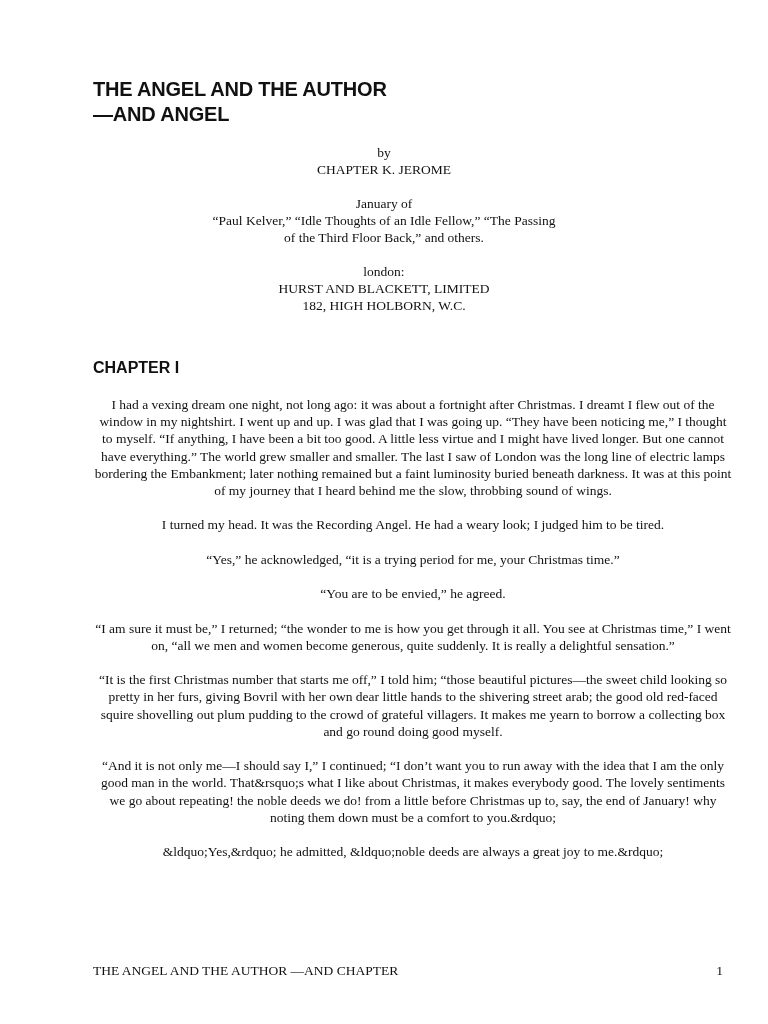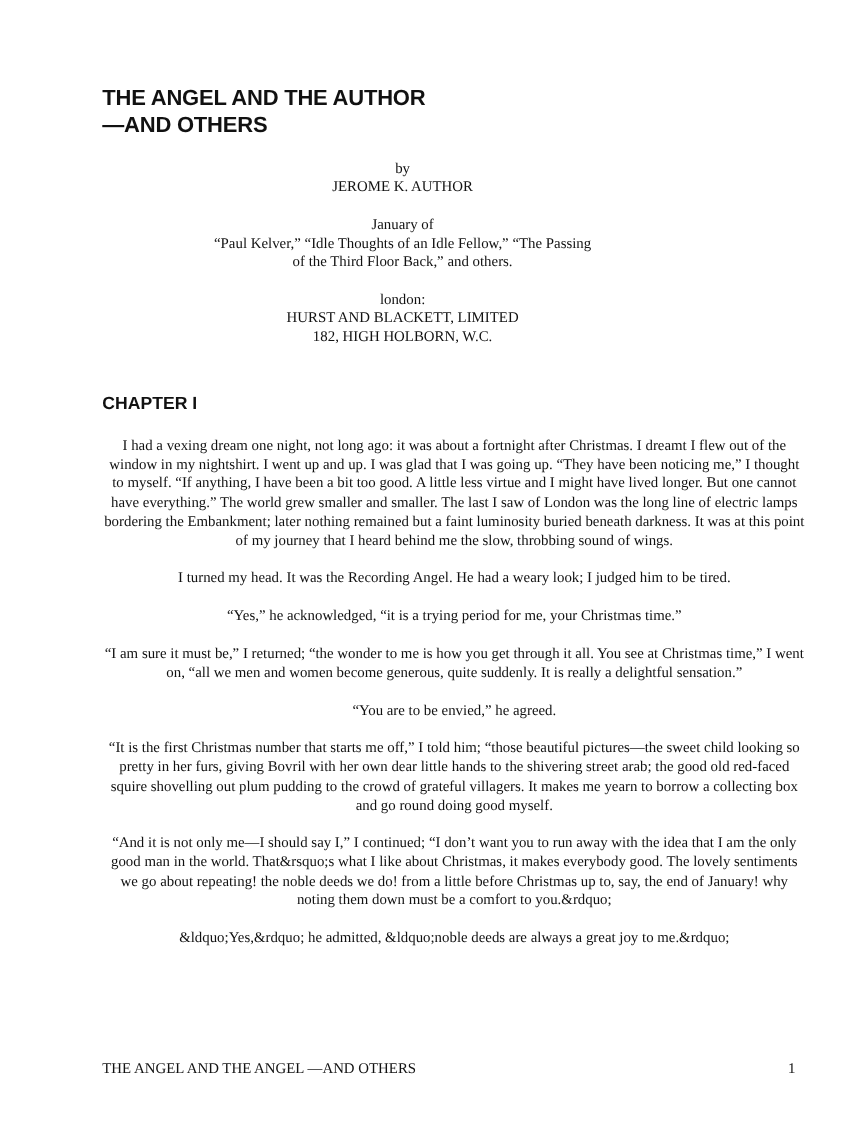--- a/index.html
+++ b/index.html
@@ -25,21 +25,21 @@
     top: 77px;
     font-family: "Liberation Sans", sans-serif;
     font-weight: bold;
     font-size: 20px;
     line-height: 25px;
     margin: 0;
     letter-spacing: -0.2px;
   }
   .front {
     position: absolute;
-    left: 75px;
+    left: 93px;
     width: 582px;
     text-align: center;
     font-family: "Liberation Serif", serif;
     font-size: 13.5px;
     line-height: 17px;
   }
   .front .line { display: block; }
   .chapter {
     position: absolute;
     left: 93px;
@@ -75,51 +75,51 @@
     justify-content: space-between;
   }
 </style>
 </head>
 <body>
 
 <div class="page">
 
   <h1 class="title">
     <span>THE ANGEL AND THE AUTHOR</span><br>
-    <span>—AND OTHERS</span>
+    <span>—AND ANGEL</span>
   </h1>
 
   <div class="front" style="top:144px;">
     <span class="line">by</span>
-    <span class="line">JEROME K. AUTHOR</span>
+    <span class="line">CHAPTER K. JEROME</span>
   </div>
 
   <div class="front" style="top:195px;">
     <span class="line">January of</span>
     <span class="line">“Paul Kelver,” “Idle Thoughts of an Idle Fellow,” “The Passing</span>
     <span class="line">of the Third Floor Back,” and others.</span>
   </div>
 
   <div class="front" style="top:263px;">
     <span class="line">london:</span>
     <span class="line">HURST AND BLACKETT, LIMITED</span>
     <span class="line">182, HIGH HOLBORN, W.C.</span>
   </div>
 
   <h2 class="chapter">CHAPTER I</h2>
 
   <div class="body-text">
     <p>I had a vexing dream one night, not long ago: it was about a fortnight after Christmas.  I dreamt I flew out of the window in my nightshirt.  I went up and up.  I was glad that I was going up.  “They have been noticing me,” I thought to myself.  “If anything, I have been a bit too good.  A little less virtue and I might have lived longer.  But one cannot have everything.”  The world grew smaller and smaller.  The last I saw of London was the long line of electric lamps bordering the Embankment; later nothing remained but a faint luminosity buried beneath darkness.  It was at this point of my journey that I heard behind me the slow, throbbing sound of wings.</p>
     <p>I turned my head.  It was the Recording Angel.  He had a weary look; I judged him to be tired.</p>
     <p>“Yes,” he acknowledged, “it is a trying period for me, your Christmas time.”</p>
+    <p>“You are to be envied,” he agreed.</p>
     <p>“I am sure it must be,” I returned; “the wonder to me is how you get through it all.  You see at Christmas time,” I went on, “all we men and women become generous, quite suddenly.  It is really a delightful sensation.”</p>
-    <p>“You are to be envied,” he agreed.</p>
     <p>“It is the first Christmas number that starts me off,” I told him; “those beautiful pictures—the sweet child looking so pretty in her furs, giving Bovril with her own dear little hands to the shivering street arab; the good old red-faced squire shovelling out plum pudding to the crowd of grateful villagers.  It makes me yearn to borrow a collecting box and go round doing good myself.</p>
     <p>“And it is not only me—I should say I,” I continued; “I don’t want you to run away with the idea that I am the only good man in the world.  That&amp;rsquo;s what I like about Christmas, it makes everybody good.  The lovely sentiments we go about repeating! the noble deeds we do! from a little before Christmas up to, say, the end of January! why noting them down must be a comfort to you.&amp;rdquo;</p>
     <p>&amp;ldquo;Yes,&amp;rdquo; he admitted, &amp;ldquo;noble deeds are always a great joy to me.&amp;rdquo;</p>
   </div>
 
   <div class="footer">
-    <span>THE ANGEL AND THE ANGEL —AND OTHERS</span>
+    <span>THE ANGEL AND THE AUTHOR —AND CHAPTER</span>
     <span>1</span>
   </div>
 
 </div>
 
 </body></html>

